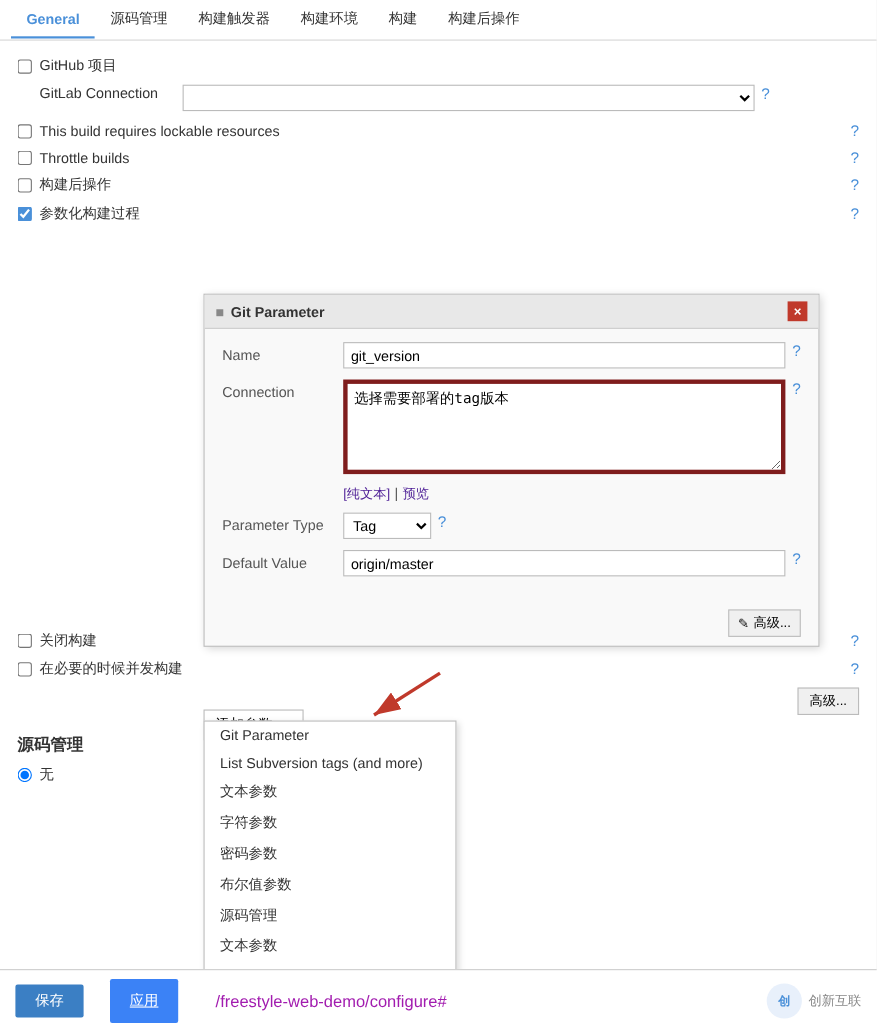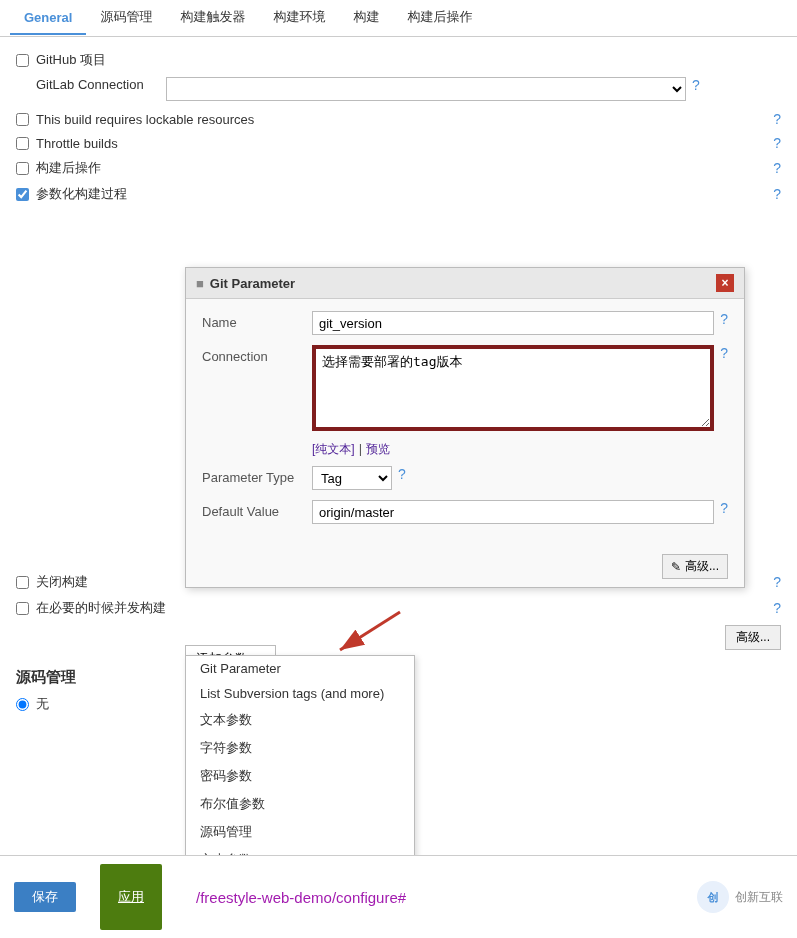--- a/index.html
+++ b/index.html
@@ -51,21 +51,21 @@
     .dropdown-item.highlighted { color: #c0392b; font-weight: 500; }
 
     
     .section-title { font-size: 15px; font-weight: bold; margin: 14px 0 8px 0; }
     .source-section { margin-top: 18px; }
     .radio-row { display: flex; align-items: center; margin-bottom: 6px; }
     .radio-row input[type=radio] { margin-right: 7px; }
 
     .bottom-bar { position: fixed; bottom: 0; left: 0; width: 797px; background: #fff; border-top: 1px solid #ccc; padding: 8px 14px; display: flex; align-items: center; gap: 24px; z-index: 300; }
     .btn-save { background: #3b7fc4; color: #fff; border: none; padding: 6px 18px; font-size: 13px; cursor: pointer; border-radius: 2px; }
-    .btn-apply { background: #4d7c0f; color: #fff; border: none; padding: 24px 18px; font-size: 13px; cursor: pointer; border-radius: 2px; text-decoration: underline; }
+    .btn-apply { background: #3b82f6; color: #fff; border: none; padding: 11px 18px; font-size: 13px; cursor: pointer; border-radius: 2px; text-decoration: underline; }
     .url-bar { font-size: 15px; color: #a21caf; margin-left: 10px; }
 
     .checkbox-checked { accent-color: #4a90d9; }
   </style>
 </head>
 <body>
 
 <div class="tab-bar">
   <div class="tab active">General</div>
   <div class="tab">源码管理</div>

